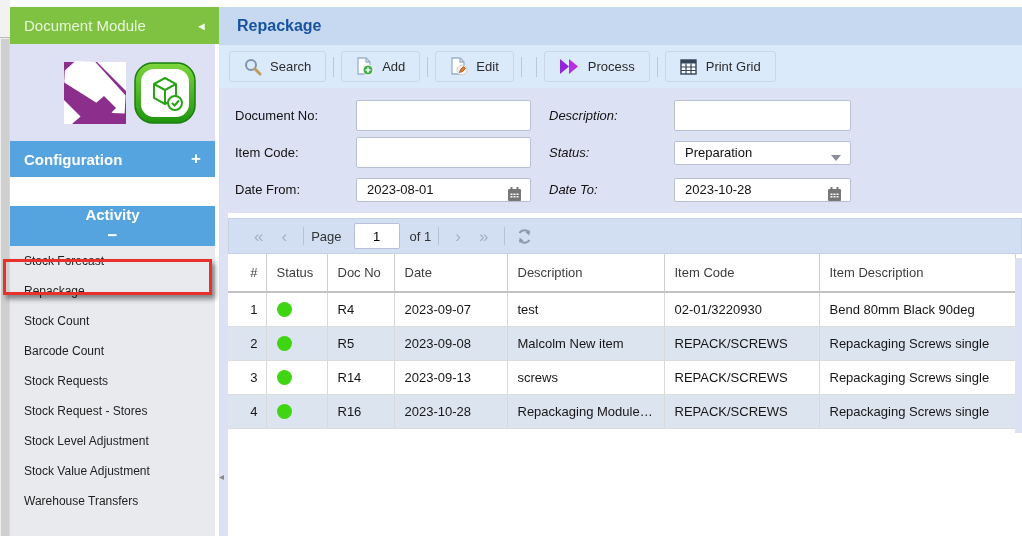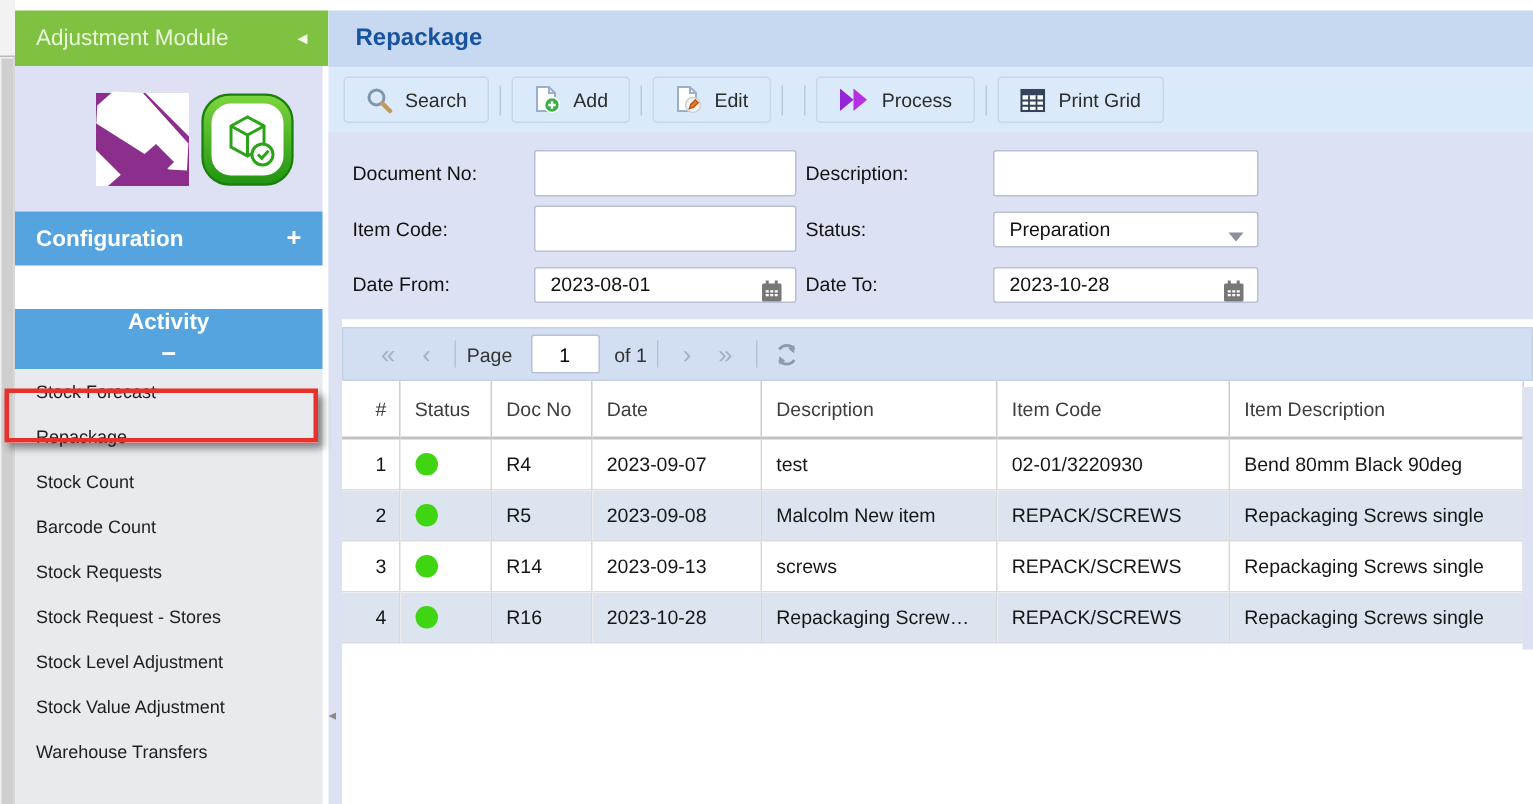--- a/index.html
+++ b/index.html
@@ -36,21 +36,21 @@
 
   .toolbar { height:43px; background:#dbeafb; display:flex; align-items:center; padding-left:10px; }
   .tb-btn { display:flex; align-items:center; gap:8px; height:31px; padding:0 14px;
             border:1px solid #c9d6e8; border-radius:3px; background:transparent;
             font-size:13px; color:#2b2b2b; font-family:inherit; cursor:pointer; }
   .tb-sep { width:1px; height:20px; background:#b9c8da; margin:0 7px; }
 
   .filterbar { height:125px; background:#dde1f4; padding-top:12px; }
   .f-row { display:flex; align-items:center; height:31px; margin-bottom:6px; padding-left:16px; }
   .f-label { width:121px; font-size:13px; color:#111; }
-  .f-label.c2 { width:125px; margin-left:6px; }
+  .f-label.c2 { width:125px; margin-left:18px;font-style:italic; }
   .f-input { width:175px; height:31px; background:#fff; border:1px solid #b9c0d4; border-radius:2px;
              font-size:13px; color:#111; padding:0 8px; font-family:inherit; }
   .f-input.c2 { width:177px; }
   .combo, .datebox { position:relative; width:177px; height:24px; background:#fff; border:1px solid #b9c0d4;
              border-radius:2px; display:flex; align-items:center; padding:0 28px 0 10px; font-size:13px; color:#111; cursor:pointer; }
   .datebox { width:175px; }
   .combo .caret { position:absolute; right:9px; top:13px; width:0; height:0;
                   border-left:5px solid transparent; border-right:5px solid transparent; border-top:6px solid #8a8f9b; }
   .datebox svg { position:absolute; right:7px; top:7px; }
 
@@ -84,21 +84,21 @@
 
 <div class="screen">
 
   <div class="left-strip">
     <div class="btn"></div>
     <div class="thumb"></div>
   </div>
 
   <div class="sidebar">
     <div class="sb-header">
-      <span>Adjustment Module</span>
+      <span>Document Module</span>
       <span class="arrow">◄</span>
     </div>
 
     <div class="sb-logos">
 
       <svg width="62" height="66" viewBox="0 0 62 66">
         <rect x="0" y="2" width="62" height="62" fill="#8c2f8c"></rect>
         <polygon points="33,2 62,2 62,31" fill="#ffffff"></polygon>
         <polygon points="0,12 10,2 30,2 62,34 62,52 50,52 0,24" fill="#ffffff" transform="rotate(3 31 27)"></polygon>
         <polygon points="0,40 24,64 0,64" fill="#ffffff"></polygon>
@@ -334,21 +334,21 @@
             <td>2023-09-13</td>
             <td>screws</td>
             <td>REPACK/SCREWS</td>
             <td>Repackaging Screws single</td>
           </tr>
           <tr class="stripe">
             <td class="num">4</td>
             <td><span class="dot"></span></td>
             <td>R16</td>
             <td>2023-10-28</td>
-            <td>Repackaging Screw…</td>
+            <td>Repackaging Module…</td>
             <td>REPACK/SCREWS</td>
             <td>Repackaging Screws single</td>
           </tr>
         </tbody>
       </table>
     </div>
   </div>
 
   <div class="splitter">
     <span class="s-arrow">◂</span>

